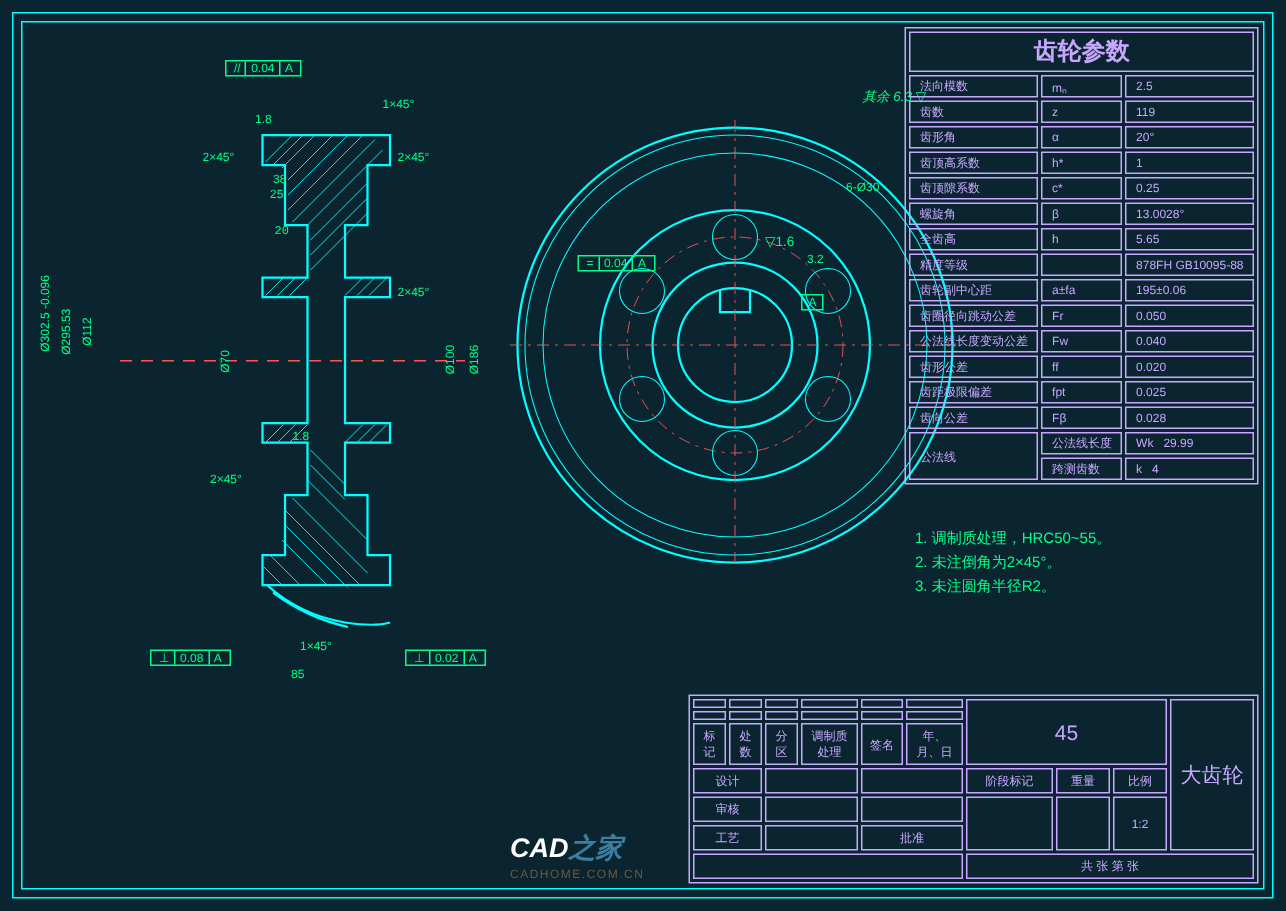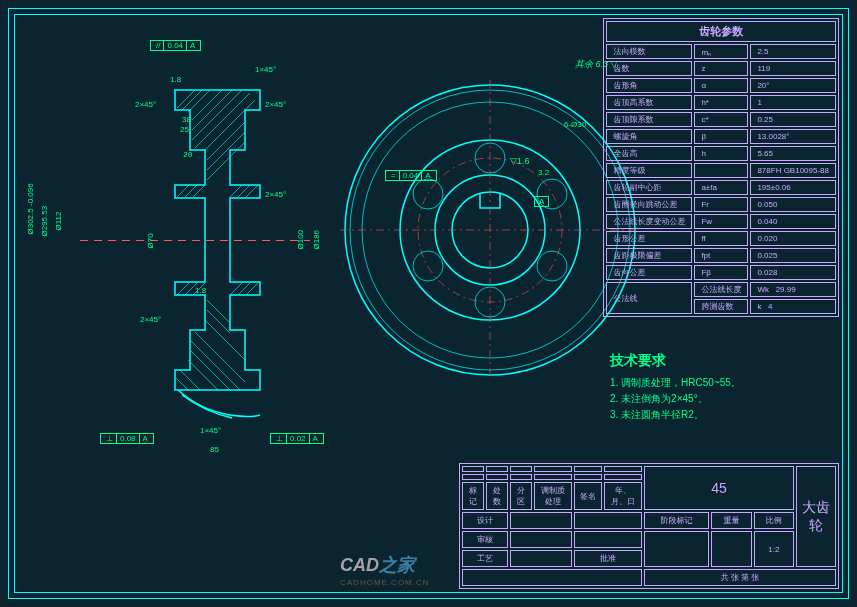--- a/index.html
+++ b/index.html
@@ -4,21 +4,21 @@
 <style>
 * { margin: 0; padding: 0; box-sizing: border-box; }
 body { background: #0a2530; font-family: "SimSun", sans-serif; color: #00ffff; width: 857px; height: 607px; position: relative; overflow: hidden; }
 .frame { position: absolute; inset: 8px; border: 1px solid #00ffff; }
 .inner-frame { position: absolute; inset: 14px; border: 1px solid #00ffff; }
 
 
 .gear-params { position: absolute; top: 18px; right: 18px; border: 1px solid #c8a8ff; font-size: 9px; }
 .gear-params th { background: transparent; color: #c8a8ff; padding: 2px 10px; border: 1px solid #c8a8ff; text-align: center; }
 .gear-params td { color: #c8a8ff; padding: 1px 6px; border: 1px solid #c8a8ff; text-align: left; font-size: 8px; }
-.gear-params .hdr { font-size: 11px; font-weight: bold; }
+.gear-params .hdr { font-size: 16px; font-weight: bold; }
 
 
 .title-block { position: absolute; bottom: 18px; right: 18px; width: 380px; border: 1px solid #c8a8ff; font-size: 8px; color: #c8a8ff; }
 .title-block td { border: 1px solid #c8a8ff; padding: 2px 4px; text-align: center; }
 .tb-big { font-size: 14px; }
 
 
 .tech-req { position: absolute; left: 610px; top: 350px; font-size: 10px; color: #00ff88; }
 .tech-req .title { font-size: 14px; font-weight: bold; margin-bottom: 6px; }
 .tech-req div { margin: 2px 0; }
@@ -36,21 +36,21 @@
 .sv-hatch { stroke: #00ffff; stroke-width: 0.6; }
 
 
 .front-view { position: absolute; left: 340px; top: 80px; width: 300px; height: 300px; }
 .fv-circle { stroke: #00ffff; fill: none; stroke-width: 1.5; }
 .fv-thin { stroke: #00ffff; fill: none; stroke-width: 0.7; }
 .fv-center { stroke: #ff5555; stroke-width: 0.6; stroke-dasharray: 8 4 2 4; fill: none; }
 .roughness { position: absolute; color: #00ff88; font-size: 9px; }
 
 .watermark { position: absolute; left: 340px; bottom: 30px; font-size: 18px; font-weight: bold; font-style: italic; color: #3a7fa3; }
-.watermark .red { color: #a3a3a3; }
+.watermark .red { color: #ffffff; }
 .watermark-sub { position: absolute; left: 340px; bottom: 20px; font-size: 8px; color: #6b5840; letter-spacing: 1px; }
 </style>
 </head>
 <body>
 
 <div class="frame"></div>
 <div class="inner-frame"></div>
 
 <svg class="section-view" viewBox="0 0 200 380">
 
@@ -126,21 +126,21 @@
   <line class="fv-center" x1="150" y1="0" x2="150" y2="300"></line>
 </svg>
 
 <div class="dim" style="left:30px; top:230px; transform: rotate(-90deg); transform-origin: left;">Ø302.5 -0.096</div>
 <div class="dim" style="left:44px; top:232px; transform: rotate(-90deg); transform-origin: left;">Ø295.53</div>
 <div class="dim" style="left:58px; top:226px; transform: rotate(-90deg); transform-origin: left;">Ø112</div>
 <div class="dim" style="left:150px; top:244px; transform: rotate(-90deg); transform-origin: left;">Ø70</div>
 <div class="dim" style="left:300px; top:245px; transform: rotate(-90deg); transform-origin: left;">Ø100</div>
 <div class="dim" style="left:316px; top:245px; transform: rotate(-90deg); transform-origin: left;">Ø186</div>
 <div class="dim" style="left:520px; top:120px;padding-left:44px;">6-Ø30</div>
-<div class="dim" style="left:210px; top:445px;">85</div>
+<div class="dim" style="left:194px; top:445px;">85</div>
 <div class="dim" style="left:183px; top:150px;font-family:Liberation Mono, monospace;">20</div>
 <div class="dim" style="left:182px; top:115px;">38</div>
 <div class="dim" style="left:170px; top:75px;">1.8</div>
 <div class="dim" style="left:195px; top:286px;">1.8</div>
 <div class="dim" style="left:522px; top:168px;margin-left:16px;">3.2</div>
 <div class="dim" style="left:180px; top:125px;">25</div>
 <div class="dim" style="left:135px; top:100px;">2×45°</div>
 <div class="dim" style="left:265px; top:100px;">2×45°</div>
 <div class="dim" style="left:255px; top:65px;">1×45°</div>
 <div class="dim" style="left:200px; top:426px;">1×45°</div>
@@ -257,37 +257,36 @@
     <td><span>Wk</span> &nbsp; <span>29.99</span></td>
   </tr>
   <tr>
     <td>跨测齿数</td>
     <td><span>k</span> &nbsp; <span>4</span></td>
   </tr>
 </tbody>
   </table>
 
 <div class="tech-req">
-  <div class="title">技术要求</div>
   <div>1. 调制质处理，HRC50~55。</div>
   <div>2. 未注倒角为2×45°。</div>
   <div>3. 未注圆角半径R2。</div>
 </div>
 
 <table class="title-block">
   <tbody>
       <tr>
     <td style="width:22px"></td>
         <td style="width:22px"></td>
         <td style="width:22px"></td>
         <td style="width:38px"></td>
         <td style="width:28px"></td>
         <td style="width:38px"></td>
     <td colspan="3" rowspan="3" class="tb-big">45</td>
-    <td rowspan="6" class="tb-big" style="width:40px">大齿轮</td>
+    <td rowspan="6" class="tb-big" style="width:56px">大齿轮</td>
   </tr>
   <tr>
         <td></td>
         <td></td>
         <td></td>
         <td></td>
         <td></td>
         <td></td>
       </tr>
   <tr>

